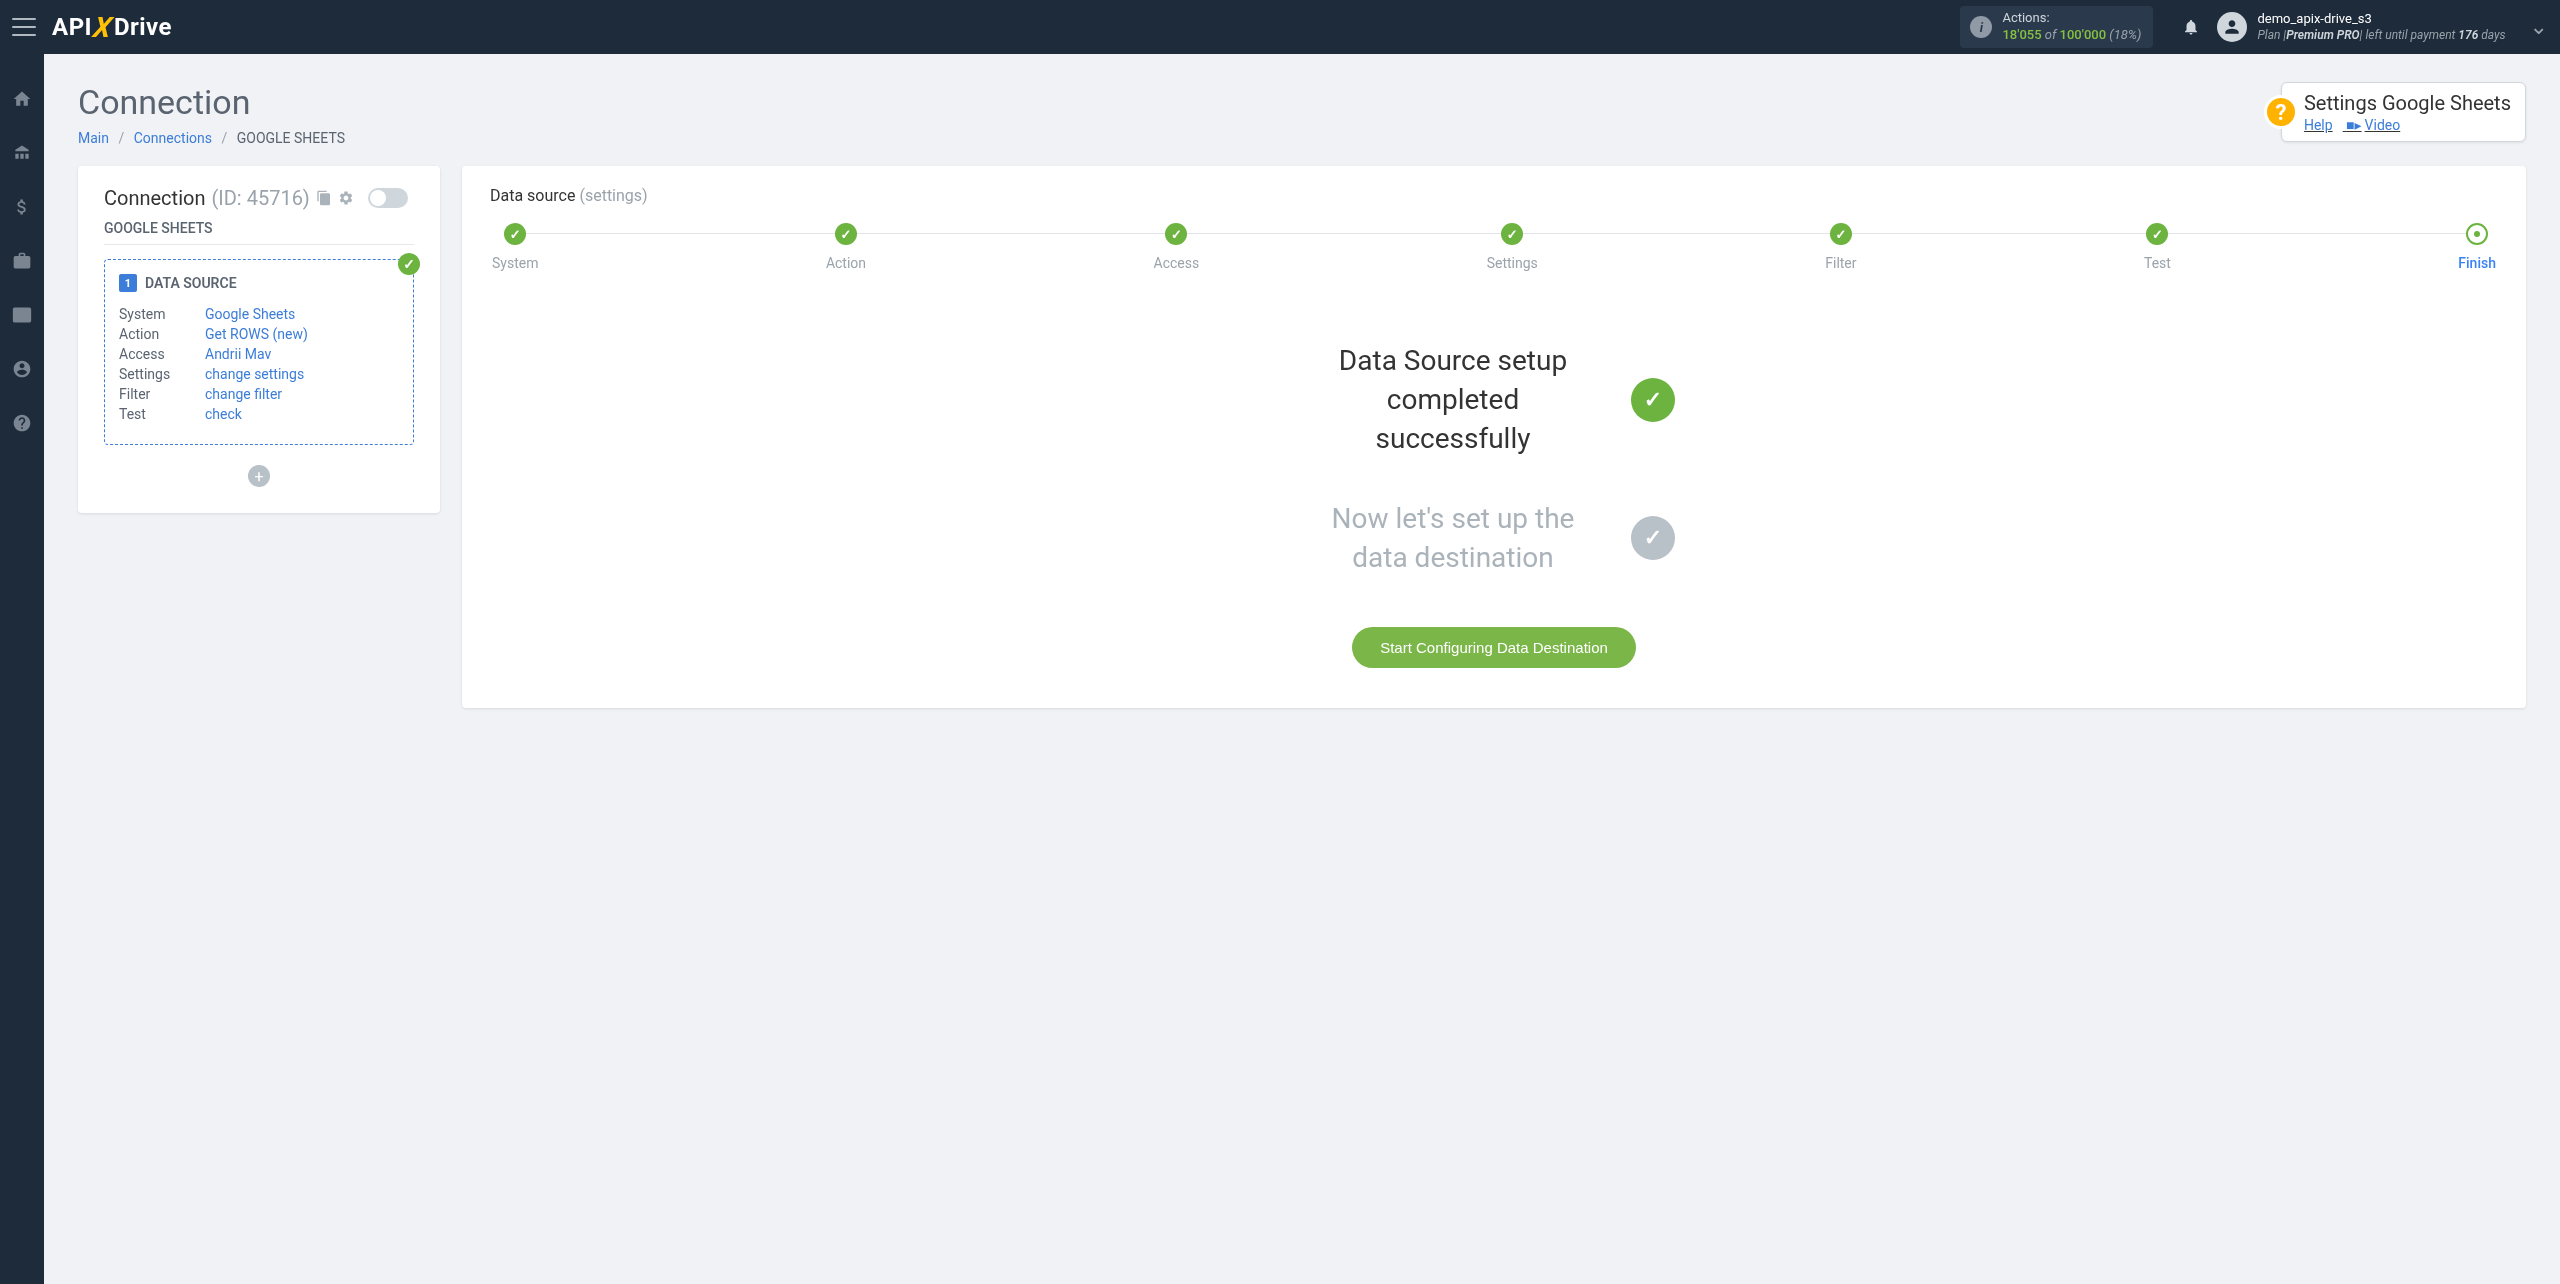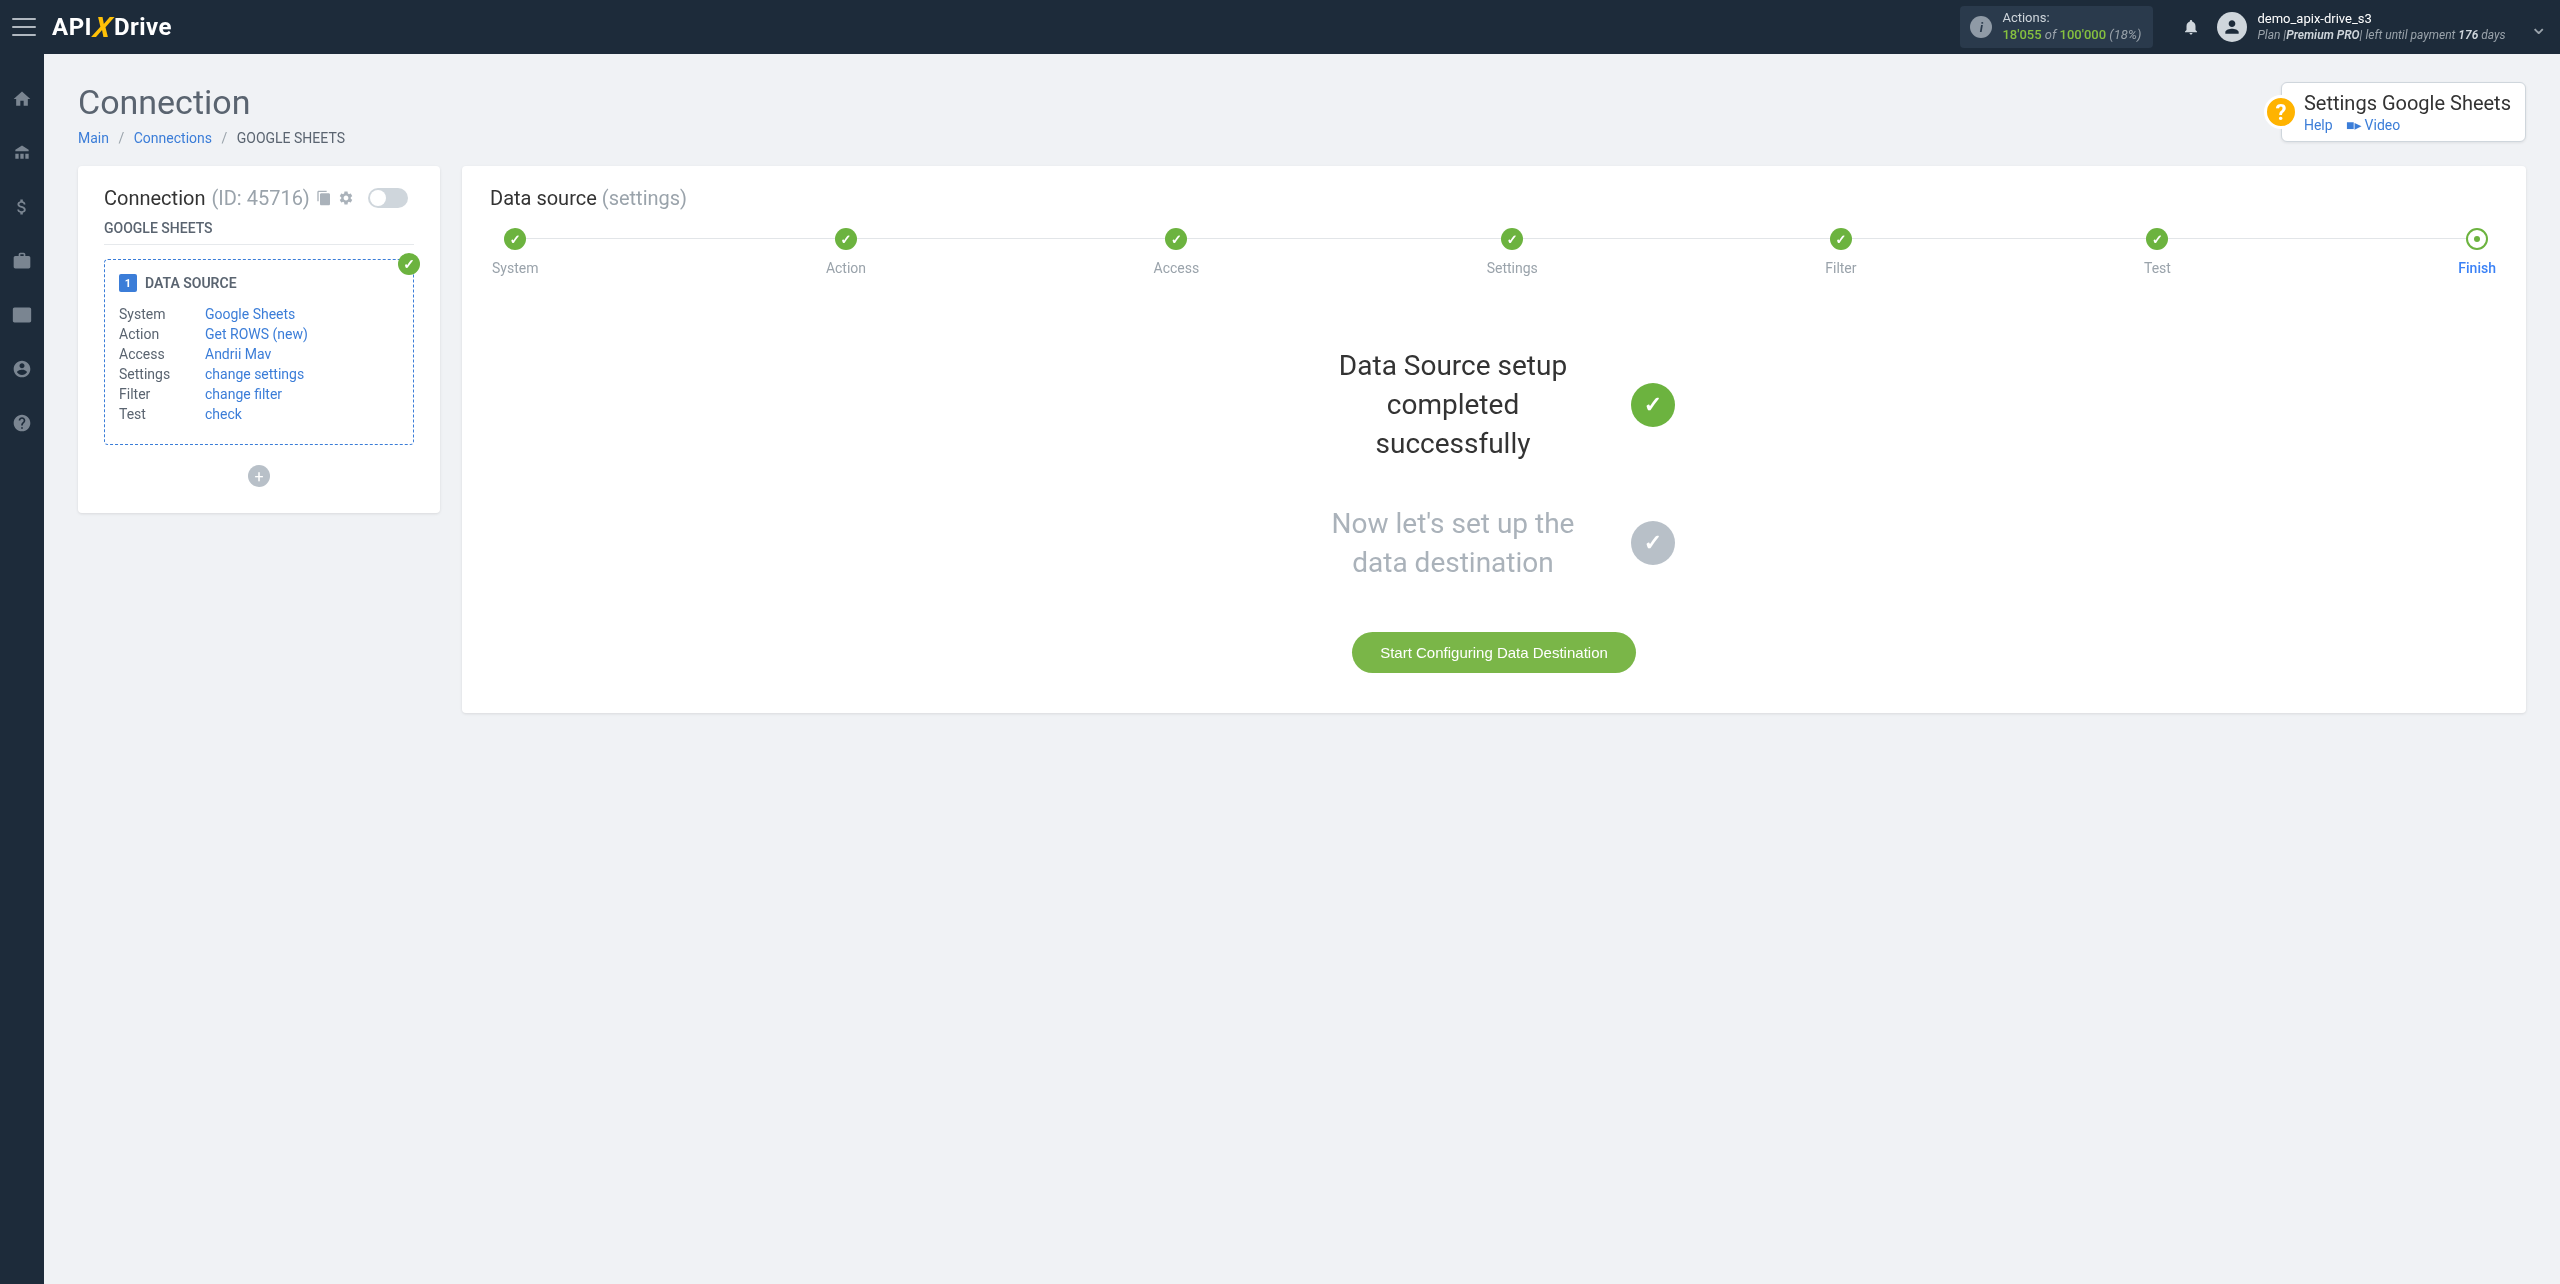--- a/index.html
+++ b/index.html
@@ -36,21 +36,21 @@
 .page-title-block h1 { font-size: 34px; font-weight: 400; color: #5a6470; margin-bottom: 8px; }
 .breadcrumb { font-size: 14px; color: #5a6470; }
 .breadcrumb a { color: #3b7dd8; text-decoration: none; }
 .breadcrumb .sep { color: #9aa3ab; margin: 0 6px; }
 .breadcrumb .current { color: #5a6470; text-transform: uppercase; }
 
 .help-box { background: #fff; border: 1px solid #cfd6dc; border-radius: 6px; padding: 8px 14px; display: flex; align-items: center; gap: 12px; position: relative; box-shadow: 0 1px 3px rgba(0,0,0,0.08); }
 .help-q { width: 34px; height: 34px; border-radius: 50%; background: #ffb300; color: #fff; font-size: 22px; font-weight: bold; display: flex; align-items: center; justify-content: center; position: absolute; left: -18px; top: 50%; transform: translateY(-50%); border: 3px solid #fff; }
 .help-inner { margin-left: 8px; }
 .help-inner .title { font-size: 20px; color: #333; }
-.help-inner .links { font-size: 14px; margin-top: 2px; }
+.help-inner .links { font-size: 14px; margin-top: 2px; text-decoration: underline; }
 .help-inner .links a { color: #3b7dd8; text-decoration: none; margin-right: 10px; }
 .help-inner .vid-icon { color: #3b7dd8; margin-right: 3px; }
 
 .content { display: flex; gap: 22px; align-items: flex-start; }
 .left-card { background: #fff; border-radius: 4px; box-shadow: 0 1px 3px rgba(0,0,0,0.1); width: 362px; padding: 20px 26px 26px; }
 .right-card { background: #fff; border-radius: 4px; box-shadow: 0 1px 3px rgba(0,0,0,0.1); flex: 1; padding: 20px 28px 40px; }
 
 .conn-header { display: flex; align-items: center; gap: 6px; margin-bottom: 10px; }
 .conn-header h2 { font-size: 20px; font-weight: 400; color: #333; }
 .conn-header .id { font-size: 20px; color: #9aa3ab; font-weight: 400; }
@@ -64,21 +64,21 @@
 .ds-check { position: absolute; right: -7px; top: -7px; width: 22px; height: 22px; border-radius: 50%; background: #6cb33f; display: flex; align-items: center; justify-content: center; color: #fff; font-size: 14px; font-weight: bold; }
 .ds-title { display: flex; align-items: center; gap: 8px; margin-bottom: 14px; }
 .ds-num { width: 18px; height: 18px; background: #3b7dd8; color: #fff; font-size: 11px; font-weight: bold; display: flex; align-items: center; justify-content: center; border-radius: 2px; }
 .ds-title span.label { font-size: 14px; font-weight: 600; color: #5a6470; text-transform: uppercase; }
 .ds-row { display: flex; font-size: 14px; margin-bottom: 4px; }
 .ds-row .k { width: 86px; color: #5a6470; }
 .ds-row .v { color: #3b7dd8; cursor: pointer; }
 
 .add-circle { width: 22px; height: 22px; border-radius: 50%; background: #b8c0c8; color: #fff; font-size: 16px; display: flex; align-items: center; justify-content: center; margin: 20px auto 0; cursor: pointer; }
 
-.right-title { font-size: 20px; font-weight: 400; color: #333; margin-bottom: 18px; }
+.right-title { font-size: 16px; font-weight: 400; color: #333; margin-bottom: 18px; }
 .right-title .sub { color: #9aa3ab; }
 
 .steps { display: flex; justify-content: space-between; align-items: flex-start; margin-bottom: 70px; position: relative; padding: 0 2px; }
 .steps::before { content:''; position:absolute; top:10px; left: 14px; right: 14px; height:1px; background:#e2e5e8; }
 .step { display: flex; flex-direction: column; align-items: center; gap: 10px; position: relative; z-index: 1; }
 .step-circle { width: 22px; height: 22px; border-radius: 50%; display: flex; align-items: center; justify-content: center; font-size: 13px; font-weight: bold; }
 .step-circle.done { background: #6cb33f; color: #fff; }
 .step-circle.current { background: #fff; border: 2px solid #6cb33f; }
 .step-circle.current::after { content:''; width:6px; height:6px; border-radius:50%; background:#6cb33f; }
 .step-label { font-size: 14px; color: #9aa3ab; }

